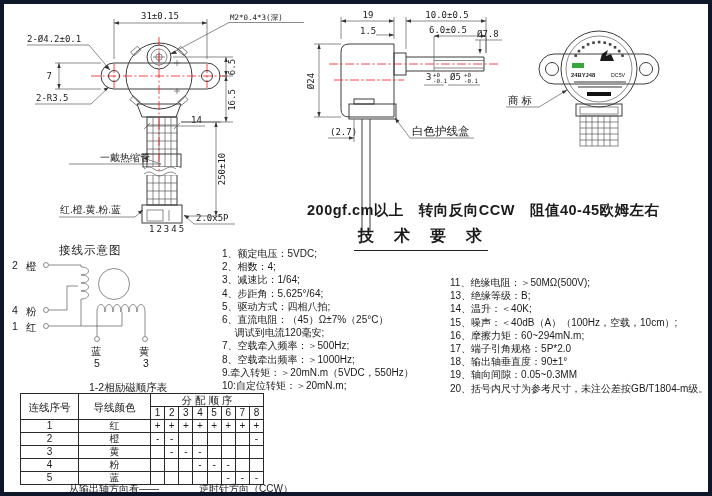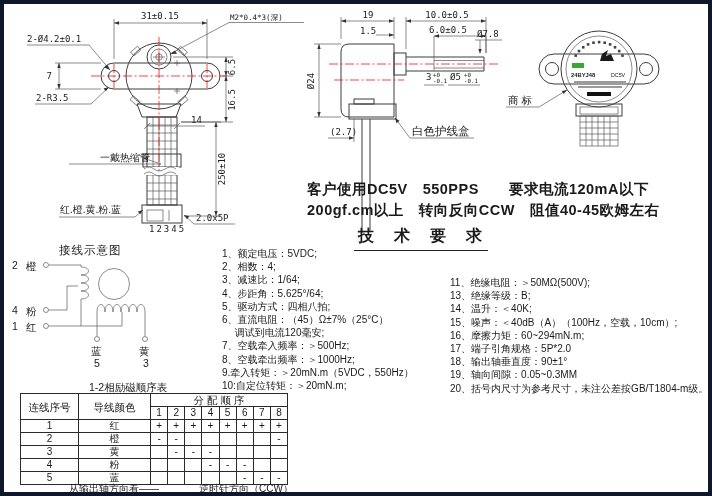--- a/index.html
+++ b/index.html
@@ -257,21 +257,20 @@
     </g>
     <g>
       <rect x="82" y="85" width="46" height="12" class="ln" fill="#fff"></rect>
       <rect x="86" y="88" width="38" height="7" class="thin"></rect>
       <rect x="86" y="97" width="38" height="30" class="thin"></rect>
       <path class="thin" d="M92,97 V127 M98,97 V127 M104,97 V127 M110,97 V127 M116,97 V127"></path>
       <path class="thin" d="M86,103 h38 M86,109 h38 M86,115 h38 M86,121 h38"></path>
     </g>
   </svg>
 
-  <div class="abs notes" style="left:303px;top:176px;">客户使用DC5V　550PPS　　要求电流120mA以下</div>
   <div class="abs notes" style="left:303px;top:197px;">200gf.cm以上　转向反向CCW　阻值40-45欧姆左右</div>
 
   <div class="abs tr-title" style="left:350px;top:222px;">技　术　要　求</div>
   <div class="abs speccol" style="left:218px;top:243px;width:222px;">
     <div>1、额定电压：5VDC;</div>
     <div>2、相数：4;</div>
     <div>3、减速比：1/64;</div>
     <div>4、步距角：5.625°/64;</div>
     <div>5、驱动方式：四相八拍;</div>
     <div>6、直流电阻：（45）Ω±7%（25°C）</div>
@@ -318,21 +317,21 @@
       <text x="3" y="90">1</text>
       <text x="17" y="91">红</text>
       <text x="82" y="115">蓝</text>
       <text x="85" y="127">5</text>
       <text x="130" y="115">黄</text>
       <text x="134" y="127">3</text>
     </g>
     <text x="80" y="151" class="cjk" style="font-size:10.5px">1-2相励磁顺序表</text>
   </svg>
 
-  <table class="seq-table abs" style="left:16px;top:389px;width:268px;">
+  <table class="seq-table abs" style="left:16px;top:389px;width:244px;">
     <colgroup>
         <col style="width:58px">
         <col style="width:72px">
       <col>
         <col>
         <col>
         <col>
         <col>
         <col>
         <col>

